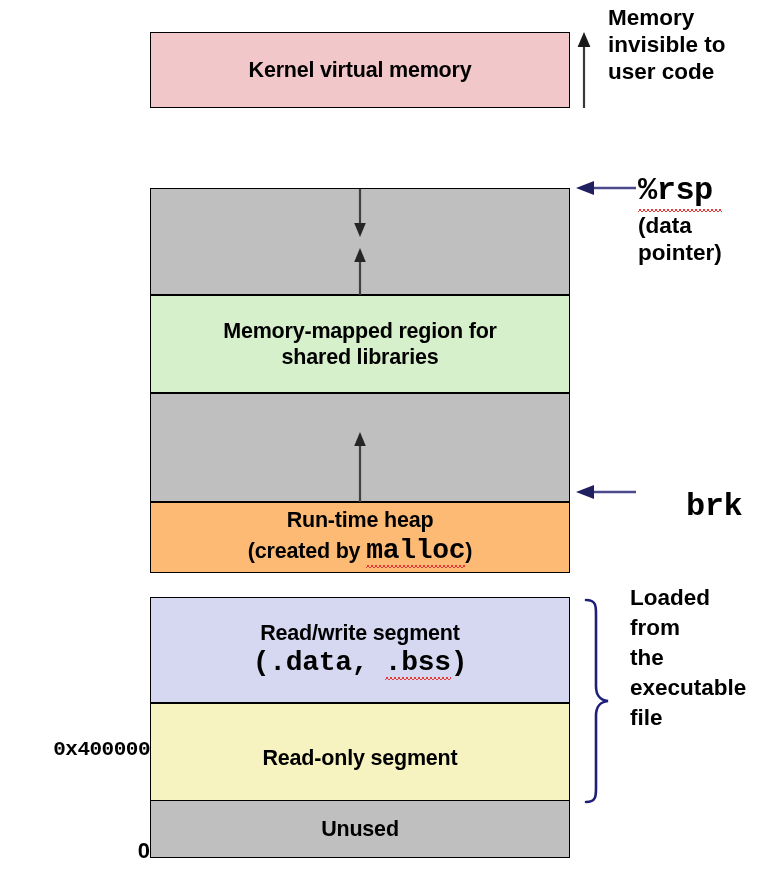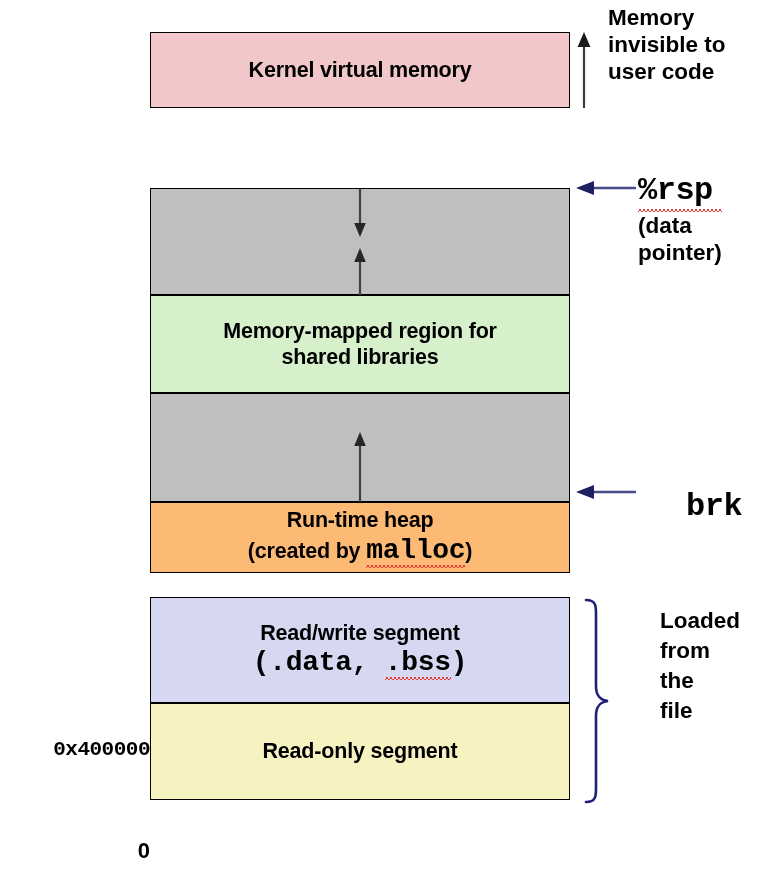--- a/index.html
+++ b/index.html
@@ -95,21 +95,21 @@
     position: absolute;
     font-weight: bold;
     font-size: 22.5px;
     line-height: 1.2;
     color: #000000;
     white-space: nowrap;
   }
   #note-kernel { left: 608px; top: 4px; }
   #note-rsp    { left: 638px; top: 172px; }
   #note-brk    { left: 638px; top: 488px; margin-left: 48px; }
-  #note-loaded { left: 630px; top: 606px; line-height: 1.33; margin-left: 30px; }
+  #note-loaded { left: 630px; top: 583px; line-height: 1.33; }
 
   .note .mono-lab {
     font-family: "Liberation Mono", "DejaVu Sans Mono", monospace;
     font-weight: bold;
     font-size: 32px;
     letter-spacing: -0.5px;
   }
 
   svg.overlay {
     position: absolute;
@@ -158,24 +158,27 @@
   <div class="band" style="top:470px; height:71px; background:#fdba74;">
     <span class="ln">Run-time heap</span>
     <span class="ln"><span>(created by </span><span class="mono sq">malloc</span><span>)</span></span>
   </div>
 
   <div class="band" style="top:565px; height:106px; background:#d6d8f2;">
     <span class="ln">Read/write segment</span>
     <span class="ln mono"><span>(.data, </span><span class="sq">.bss</span><span>)</span></span>
   </div>
 
-  <div class="band" style="top:671px; height:97px; background:#f7f3c0;">
+  <div class="band" style="top:671px; height:111px; background:#f7f3c0;">
     <span class="ln">Read-only segment</span>
   </div>
 
+  <div class="band" style="top:768px; height:58px; background:#bfbfbf;">
+    <span class="ln">Unused</span>
+  </div>
 
 </div>
 
 <div class="addr" id="addr-0x400000">0x400000</div>
 <div class="addr" id="addr-zero">0</div>
 
 <div class="note" id="note-kernel">
   <div>Memory</div>
   <div>invisible to</div>
   <div>user code</div>
@@ -188,20 +191,21 @@
 </div>
 
 <div class="note" id="note-brk">
   <div class="mono-lab">brk</div>
 </div>
 
 <div class="note" id="note-loaded">
   <div>Loaded</div>
   <div>from</div>
   <div>the</div>
+  <div>executable</div>
   <div>file</div>
 </div>
 
 <svg class="overlay" viewBox="0 0 764 877">
 
   <g>
     <line x1="584" y1="108" x2="584" y2="44" stroke="#3a3a3a" stroke-width="2.2"></line>
     <polygon points="584,32 577.6,47 590.4,47" fill="#1a1a1a"></polygon>
   </g>
 

